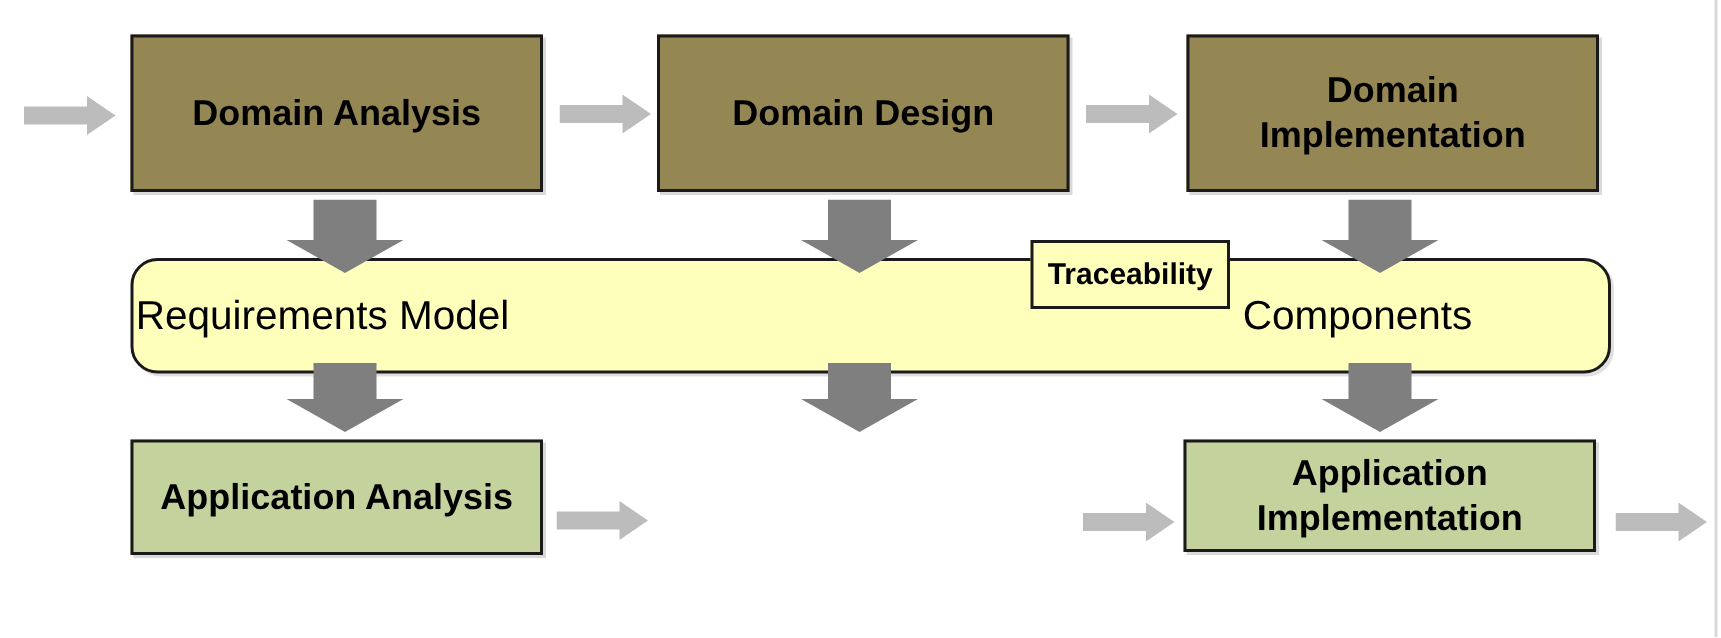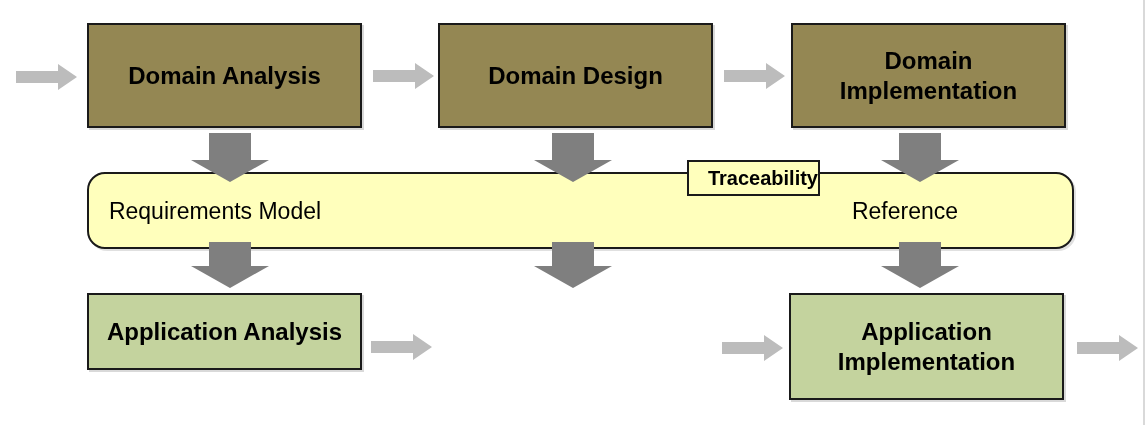--- a/index.html
+++ b/index.html
@@ -48,31 +48,31 @@
     border:2px solid var(--box-border);
     border-radius:18px;
     box-sizing:border-box;
     box-shadow:2px 2px 0 rgba(0,0,0,0.12);
     z-index:1;
   }
   .band-label{
     position:absolute;
     top:50%;
     transform:translate(-50%,-50%);
-    font-size:23px;
+    font-size:27px;
     white-space:nowrap;
   }
   .tag{
     position:absolute;
     left:687px;top:160px;
-    width:133px;height:36px;
+    width:133px;height:46px;
     background:var(--band-fill);
     border:2px solid var(--box-border);
     box-sizing:border-box;
-    display:flex;align-items:center;justify-content:flex-end;
+    display:flex;align-items:center;justify-content:center;
     z-index:5;
   }
   .tag-label{
     font-size:20px;
     font-weight:bold;
     white-space:nowrap;
   }
   .arrow{position:absolute;z-index:4;display:block;}
   .page-edge{
     position:absolute;
@@ -82,41 +82,41 @@
     z-index:0;
   }
 </style>
 </head>
 <body>
 
 <div class="canvas">
 
   <div class="band">
     <span class="band-label" style="left:126px">Requirements Model</span>
-    <span class="band-label" style="left:816px">Reference</span>
+    <span class="band-label" style="left:816px">Components</span>
   </div>
 
   <div class="tag">
     <span class="tag-label">Traceability</span>
   </div>
 
   <div class="box domain" style="left:87px;top:23px">
     <span class="box-label">Domain Analysis</span>
   </div>
   <div class="box domain" style="left:438px;top:23px">
     <span class="box-label">Domain Design</span>
   </div>
   <div class="box domain" style="left:791px;top:23px">
     <span class="box-label">Domain Implementation</span>
   </div>
 
   <div class="box application" style="left:87px;top:293px;height:77px">
     <span class="box-label">Application Analysis</span>
   </div>
-  <div class="box application" style="left:789px;top:293px;height:107px">
+  <div class="box application" style="left:789px;top:293px;height:75px">
     <span class="box-label">Application Implementation</span>
   </div>
 
   <svg class="arrow" style="left:190px;top:133px" width="80" height="49" viewBox="0 0 80 49">
     <polygon points="19,0 61,0 61,27 79,27 40,49 1,27 19,27" style="fill:var(--arrow-dark)"></polygon>
   </svg>
   <svg class="arrow" style="left:533px;top:133px" width="80" height="49" viewBox="0 0 80 49">
     <polygon points="19,0 61,0 61,27 79,27 40,49 1,27 19,27" style="fill:var(--arrow-dark)"></polygon>
   </svg>
   <svg class="arrow" style="left:880px;top:133px" width="80" height="49" viewBox="0 0 80 49">

